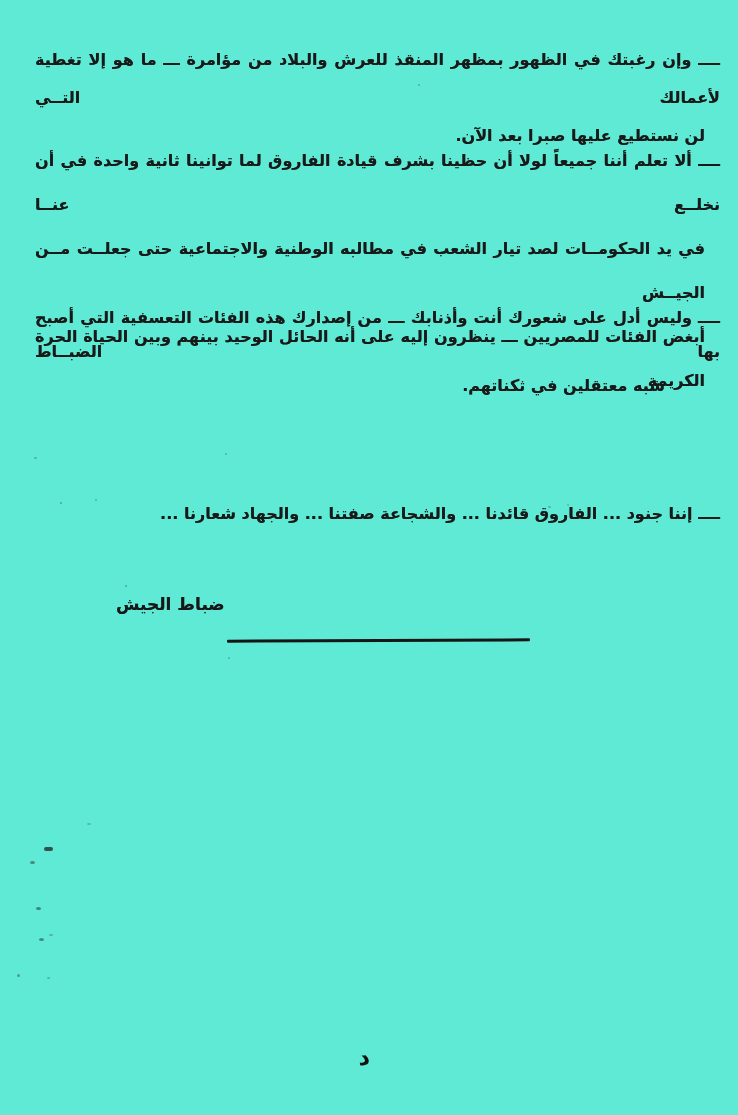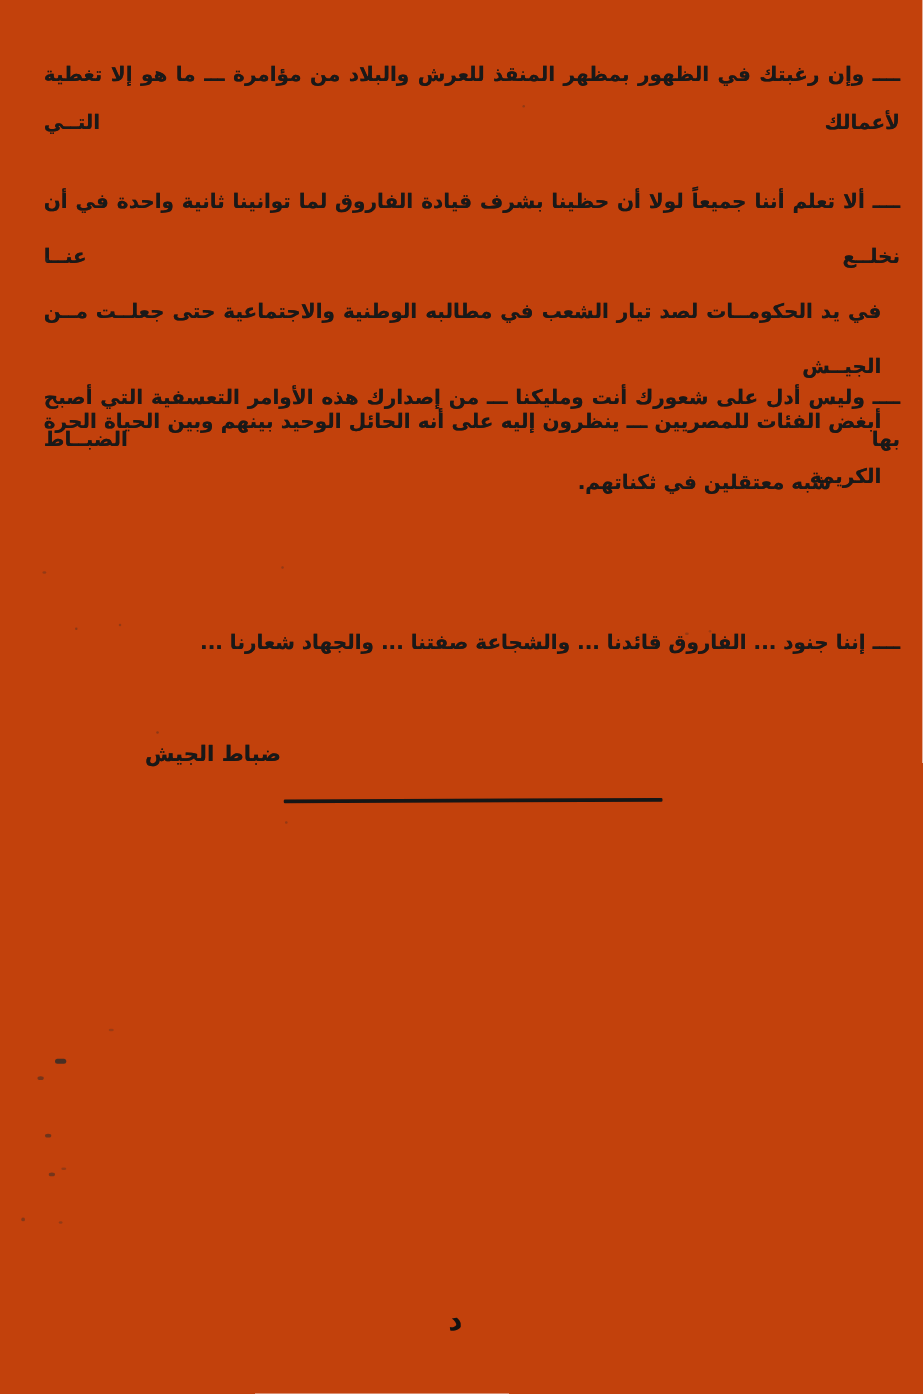--- a/index.html
+++ b/index.html
@@ -4,21 +4,21 @@
 <style>
   html, body {
     margin: 0;
     padding: 0;
     background: #ffffff;
   }
   .page {
     position: relative;
     width: 738px;
     height: 1115px;
-    background: #c2410c;
+    background: #5eead4;
     overflow: hidden;
     direction: rtl;
     font-family: "DejaVu Sans", sans-serif;
     color: #1a1a1a;
   }
   .para {
     position: absolute;
     left: 35px;
     right: 18px;
     font-size: 16px;
@@ -75,30 +75,31 @@
     border-radius: 50%;
   }
 </style>
 </head>
 <body>
 
 <div class="page">
 
   <div class="para p1">
     <div class="line full">ــــ وإن رغبتك في الظهور بمظهر المنقذ للعرش والبلاد من مؤامرة ـــ ما هو إلا تغطية لأعمالك التــي</div>
+    <div class="line short cont">لن نستطيع عليها صبرا بعد الآن.</div>
   </div>
 
   <div class="para p2">
     <div class="line full">ــــ ألا تعلم أننا جميعاً لولا أن حظينا بشرف قيادة الفاروق لما توانينا ثانية واحدة في أن نخلــع عنــا</div>
     <div class="line full cont">في يد الحكومــات لصد تيار الشعب في مطالبه الوطنية والاجتماعية حتى جعلــت مــن الجيــش</div>
     <div class="line full cont">أبغض الفئات للمصريين ـــ ينظرون إليه على أنه الحائل الوحيد بينهم وبين الحياة الحرة الكريمة</div>
   </div>
 
   <div class="para p3">
-    <div class="line full">ــــ وليس أدل على شعورك أنت ومليكنا ـــ من إصدارك هذه الأوامر التعسفية التي أصبح بها الضبــاط</div>
+    <div class="line full">ــــ وليس أدل على شعورك أنت وأذنابك ـــ من إصدارك هذه الفئات التعسفية التي أصبح بها الضبــاط</div>
     <div class="line short indent2">شبه معتقلين في ثكناتهم.</div>
   </div>
 
 
   <div class="para p5">
     <div class="line short">ــــ إننا جنود ... الفاروق قائدنا ... والشجاعة صفتنا ... والجهاد شعارنا ...</div>
   </div>
 
   <div class="signature">ضباط الجيش</div>
   <div class="sig-rule"></div>

